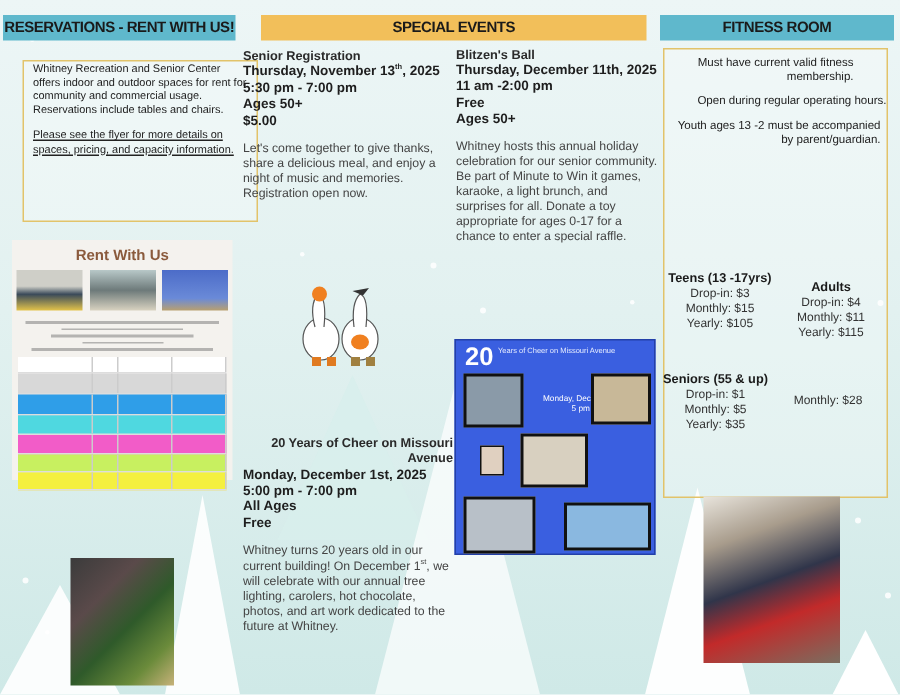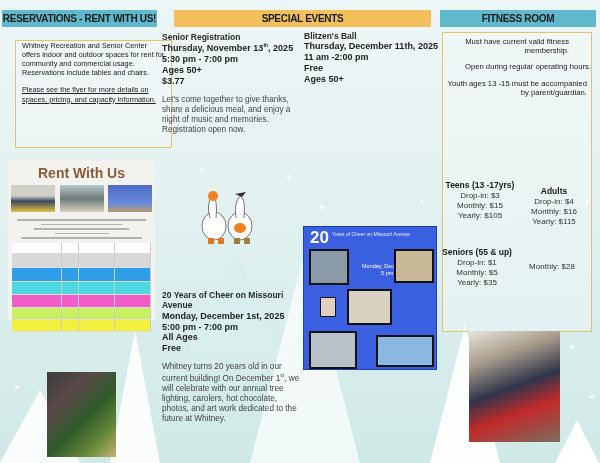--- a/index.html
+++ b/index.html
@@ -25,41 +25,41 @@
 
   .box {
     position: absolute; border: 1.5px solid #e2c36a; background: rgba(255,255,255,0.25);
   }
   .res-box { left: 15px; top: 40px; width: 157px; height: 108px; padding: 0 6px; font-size: 7.3px; line-height: 1.25; color: #222; }
   .res-box p + p { margin-top: 8px; text-decoration: underline; }
 
   .flyer {
     position: absolute; left: 8px; top: 160px; width: 147px; height: 160px; background: #f4f2ee;
   }
-  .flyer-title { text-align: center; font-weight: bold; color: #8a5a3c; font-size: 14px; margin-top: 5px; }
+  .flyer-title { text-align: center; font-weight: bold; color: #8a5a3c; font-size: 10px; margin-top: 5px; }
   .flyer-photos { display: flex; justify-content: space-between; padding: 4px 3px; }
   .flyer-photo { width: 44px; height: 27px; }
   .flyer-lines { padding: 0 6px; }
   .flyer-line { height: 1.5px; background: #888; margin: 3px auto; opacity: .6; }
   .flyer-table { margin: 4px 4px 0 4px; }
   .ft-row { display: flex; height: 11px; border-bottom: 0.5px solid #ddd; }
   .ft-row div { border-right: 0.5px solid #ccc; }
   .ft-c1 { width: 36%; } .ft-c2 { width: 12%; } .ft-c3 { width: 26%; } .ft-c4 { width: 26%; }
 
   .photo-tree { position: absolute; left: 47px; top: 372px; width: 69px; height: 85px;
     background: linear-gradient(135deg, #3b3b3b 0%, #5a4a4a 30%, #2f5a2a 55%, #6b8b3b 80%, #c7b27a 100%); }
 
   .se-text { position: absolute; font-size: 8.2px; line-height: 1.22; color: #2a2a2a; }
   .se-title { font-weight: bold; font-size: 8.5px; }
   .se-meta { font-weight: bold; font-size: 9px; line-height: 1.2; color: #1e1e1e; }
   .se-desc { margin-top: 8px; color: #444; }
   .ev1 { left: 162px; top: 32px; width: 140px; }
   .ev2 { left: 304px; top: 31px; width: 135px; }
   .ev3 { left: 162px; top: 290px; width: 140px; }
-  .ev3 .se-title { text-align: left; }
+  .ev3 .se-title { text-align: right; }
   sup { font-size: 5px; }
 
   .geese { position: absolute; left: 192px; top: 188px; width: 70px; height: 60px; }
   .poster {
     position: absolute; left: 303px; top: 226px; width: 134px; height: 144px; background: #3a5fe0;
     border: 1px solid #2340a8;
   }
   .poster-20 { position: absolute; left: 6px; top: 1px; color: #fff; font-weight: bold; font-size: 17px; }
   .poster-head { position: absolute; left: 28px; top: 4px; color: #e6ecff; font-size: 5px; line-height: 1.3; }
   .poster-date { position: absolute; left: 58px; top: 36px; color: #fff; font-size: 5.5px; text-align: center; line-height: 1.2; }
@@ -169,30 +169,31 @@
 
 <div class="photo-tree"></div>
 
 <div class="hdr hdr-se">SPECIAL EVENTS</div>
 
 <div class="se-text ev1">
   <div class="se-title">Senior Registration</div>
   <div class="se-meta"><span>Thursday, November 13</span><sup>th</sup><span>, 2025</span></div>
   <div class="se-meta">5:30 pm - 7:00 pm</div>
   <div class="se-meta">Ages 50+</div>
-  <div class="se-meta">$3.77</div>
+  <div class="se-meta">$5.00</div>
   <div class="se-desc">Let's come together to give thanks, share a delicious meal, and enjoy a night of music and memories. Registration open now.</div>
 </div>
 
 <div class="se-text ev2">
   <div class="se-title">Blitzen's Ball</div>
   <div class="se-meta">Thursday, December 11th, 2025</div>
   <div class="se-meta">11 am -2:00 pm</div>
   <div class="se-meta">Free</div>
   <div class="se-meta">Ages 50+</div>
+  <div class="se-desc">Whitney hosts this annual holiday celebration for our senior community. Be part of Minute to Win it games, karaoke, a light brunch, and surprises for all. Donate a toy appropriate for ages 0-17 for a chance to enter a special raffle.</div>
 </div>
 
 <svg class="geese" viewBox="0 0 70 60">
   <ellipse cx="22" cy="38" rx="12" ry="14" fill="#fff" stroke="#555" stroke-width="0.8"></ellipse>
   <path d="M18 30 Q14 15 20 8 Q26 10 24 30" fill="#fff" stroke="#555" stroke-width="0.8"></path>
   <circle cx="21" cy="8" r="5" fill="#f08020"></circle>
   <ellipse cx="48" cy="38" rx="12" ry="14" fill="#fff" stroke="#555" stroke-width="0.8"></ellipse>
   <path d="M44 30 Q42 14 48 8 Q54 10 52 30" fill="#fff" stroke="#555" stroke-width="0.8"></path>
   <path d="M43 6 L54 4 L50 9 Z" fill="#333"></path>
   <ellipse cx="48" cy="40" rx="6" ry="5" fill="#f08020"></ellipse>
@@ -224,34 +225,34 @@
   <div class="se-meta">All Ages</div>
   <div class="se-meta">Free</div>
   <div class="se-desc"><span>Whitney turns 20 years old in our current building! On December 1</span><sup>st</sup><span>, we will celebrate with our annual tree lighting, carolers, hot chocolate, photos, and art work dedicated to the future at Whitney.</span></div>
 </div>
 
 <div class="hdr hdr-fit">FITNESS ROOM</div>
 <div class="box fit-box">
   <div class="fit-rules">
     <p style="padding:0 22px">Must have current valid fitness membership.</p>
     <p>Open during regular operating hours.</p>
-    <p style="padding:0 4px">Youth ages 13 -15 must be accompanied by parent/guardian.</p>
+    <p style="padding:0 4px">Youth ages 13 -2 must be accompanied by parent/guardian.</p>
   </div>
 </div>
 
 <div class="price p-teens">
   <div class="price-title">Teens (13 -17yrs)</div>
   <div>Drop-in: $3</div>
   <div>Monthly: $15</div>
   <div>Yearly: $105</div>
 </div>
 <div class="price p-adults">
   <div class="price-title">Adults</div>
   <div>Drop-in: $4</div>
-  <div>Monthly: $16</div>
+  <div>Monthly: $11</div>
   <div>Yearly: $115</div>
 </div>
 <div class="price p-seniors">
   <div class="price-title">Seniors (55 &amp; up)</div>
   <div>Drop-in: $1</div>
   <div>Monthly: $5</div>
   <div>Yearly: $35</div>
 </div>
 <div class="price p-combo">
   <div>Monthly: $28</div>

